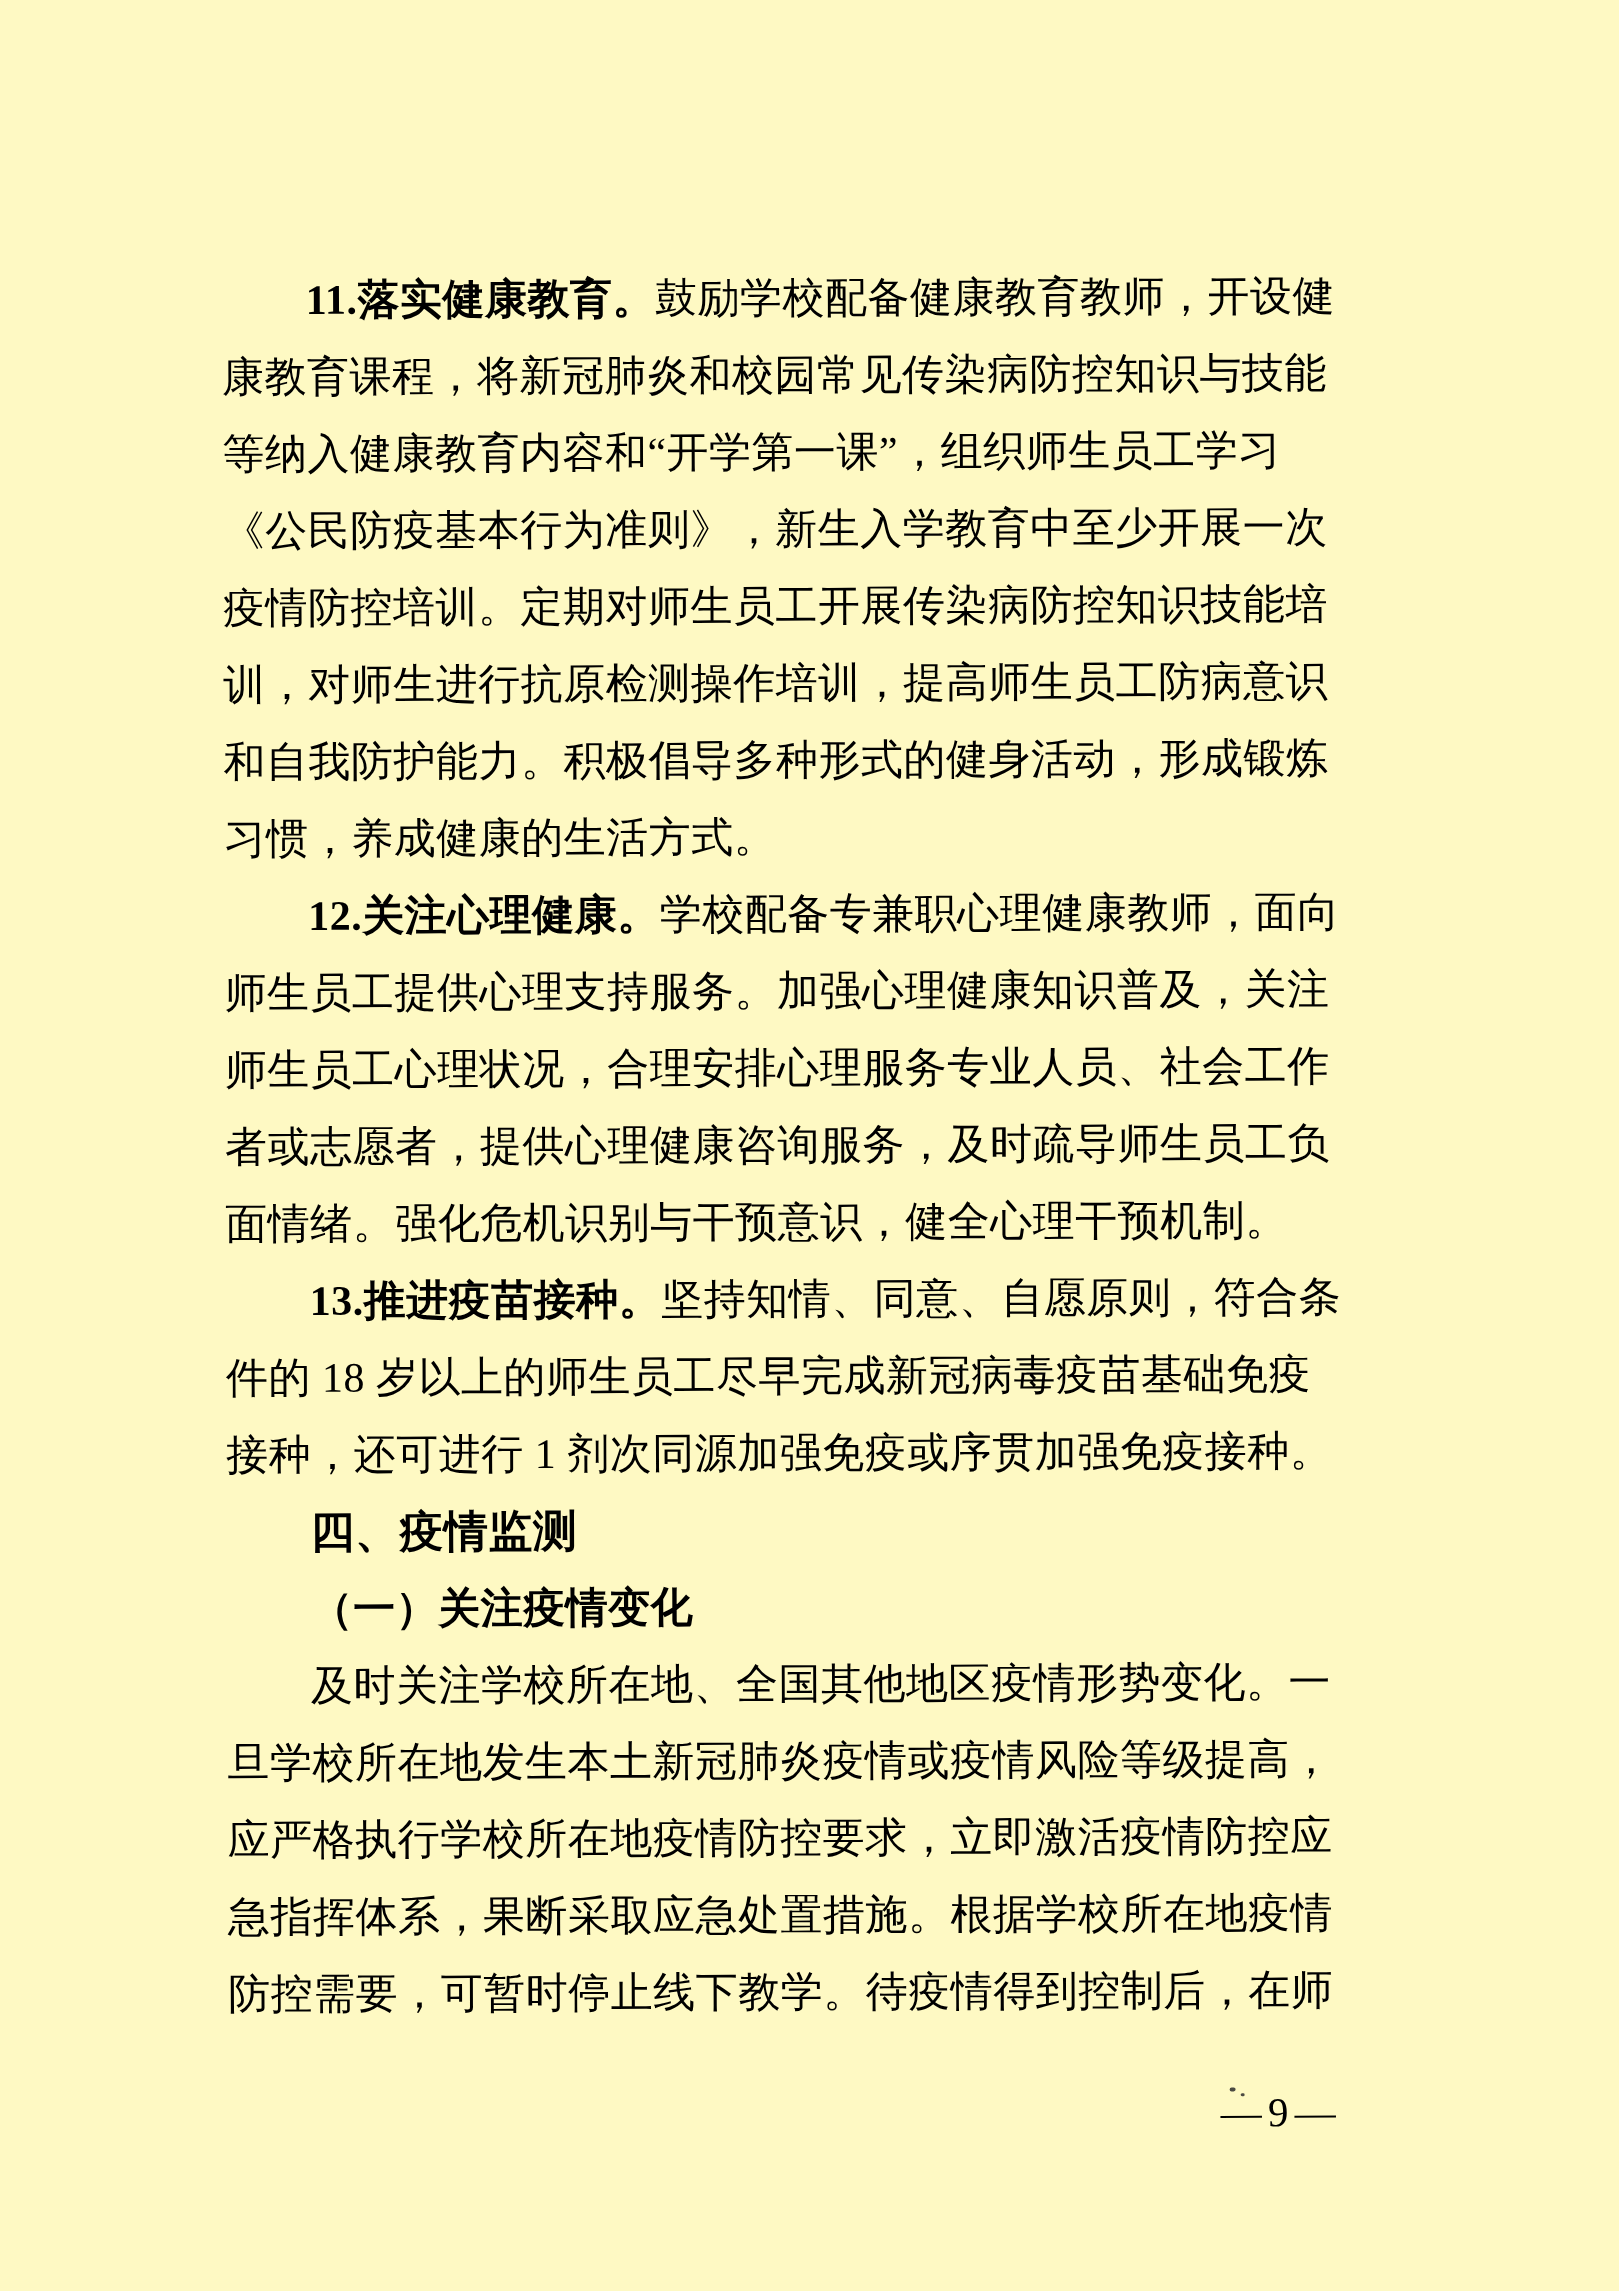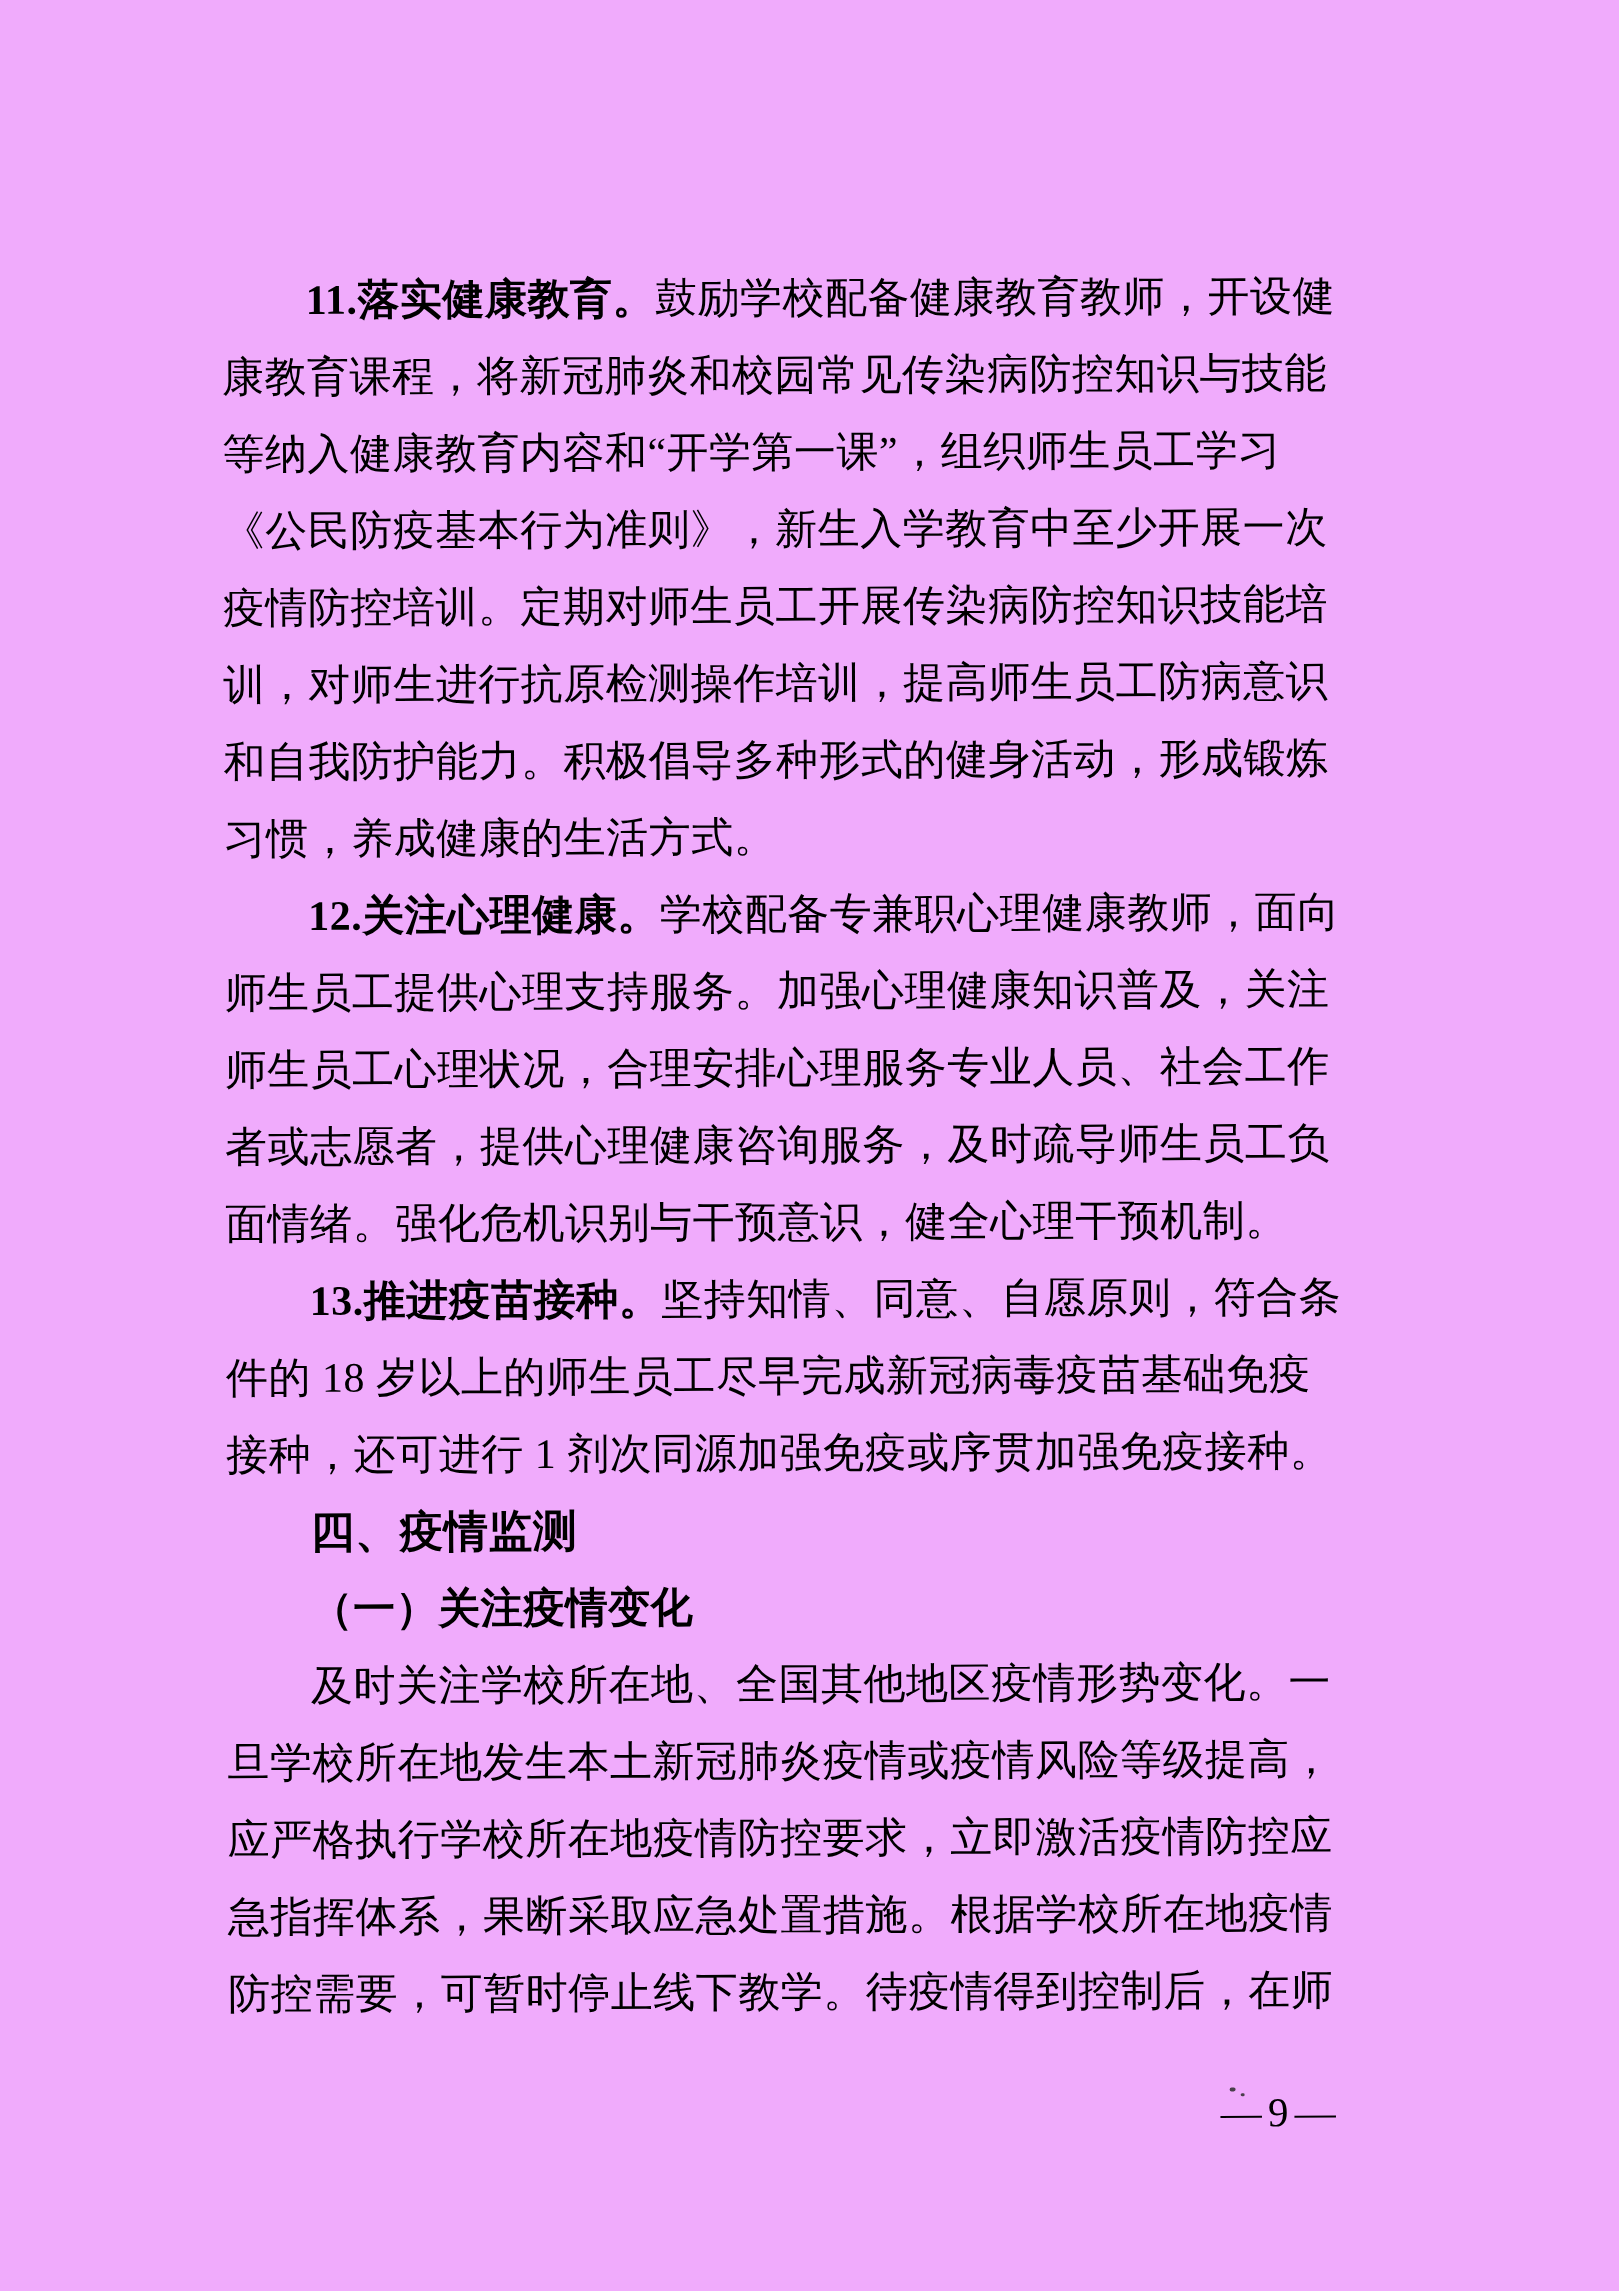--- a/index.html
+++ b/index.html
@@ -1,19 +1,19 @@
 <!DOCTYPE html>
 <html><head>
 <meta charset="utf-8">
 <style>
   html,body{margin:0;padding:0;background:#e8e8e8;}
   .page{
     position:relative;
     width:1619px;height:2292px;
-    background:#f0abfc;
+    background:#fef9c3;
     overflow:hidden;
     font-family:"Liberation Serif","DejaVu Serif",serif;
     color:#000;
   }
   .scan{
     position:absolute;inset:0;
     transform:rotate(-0.22deg);
     transform-origin:50% 50%;
   }
   .content{

